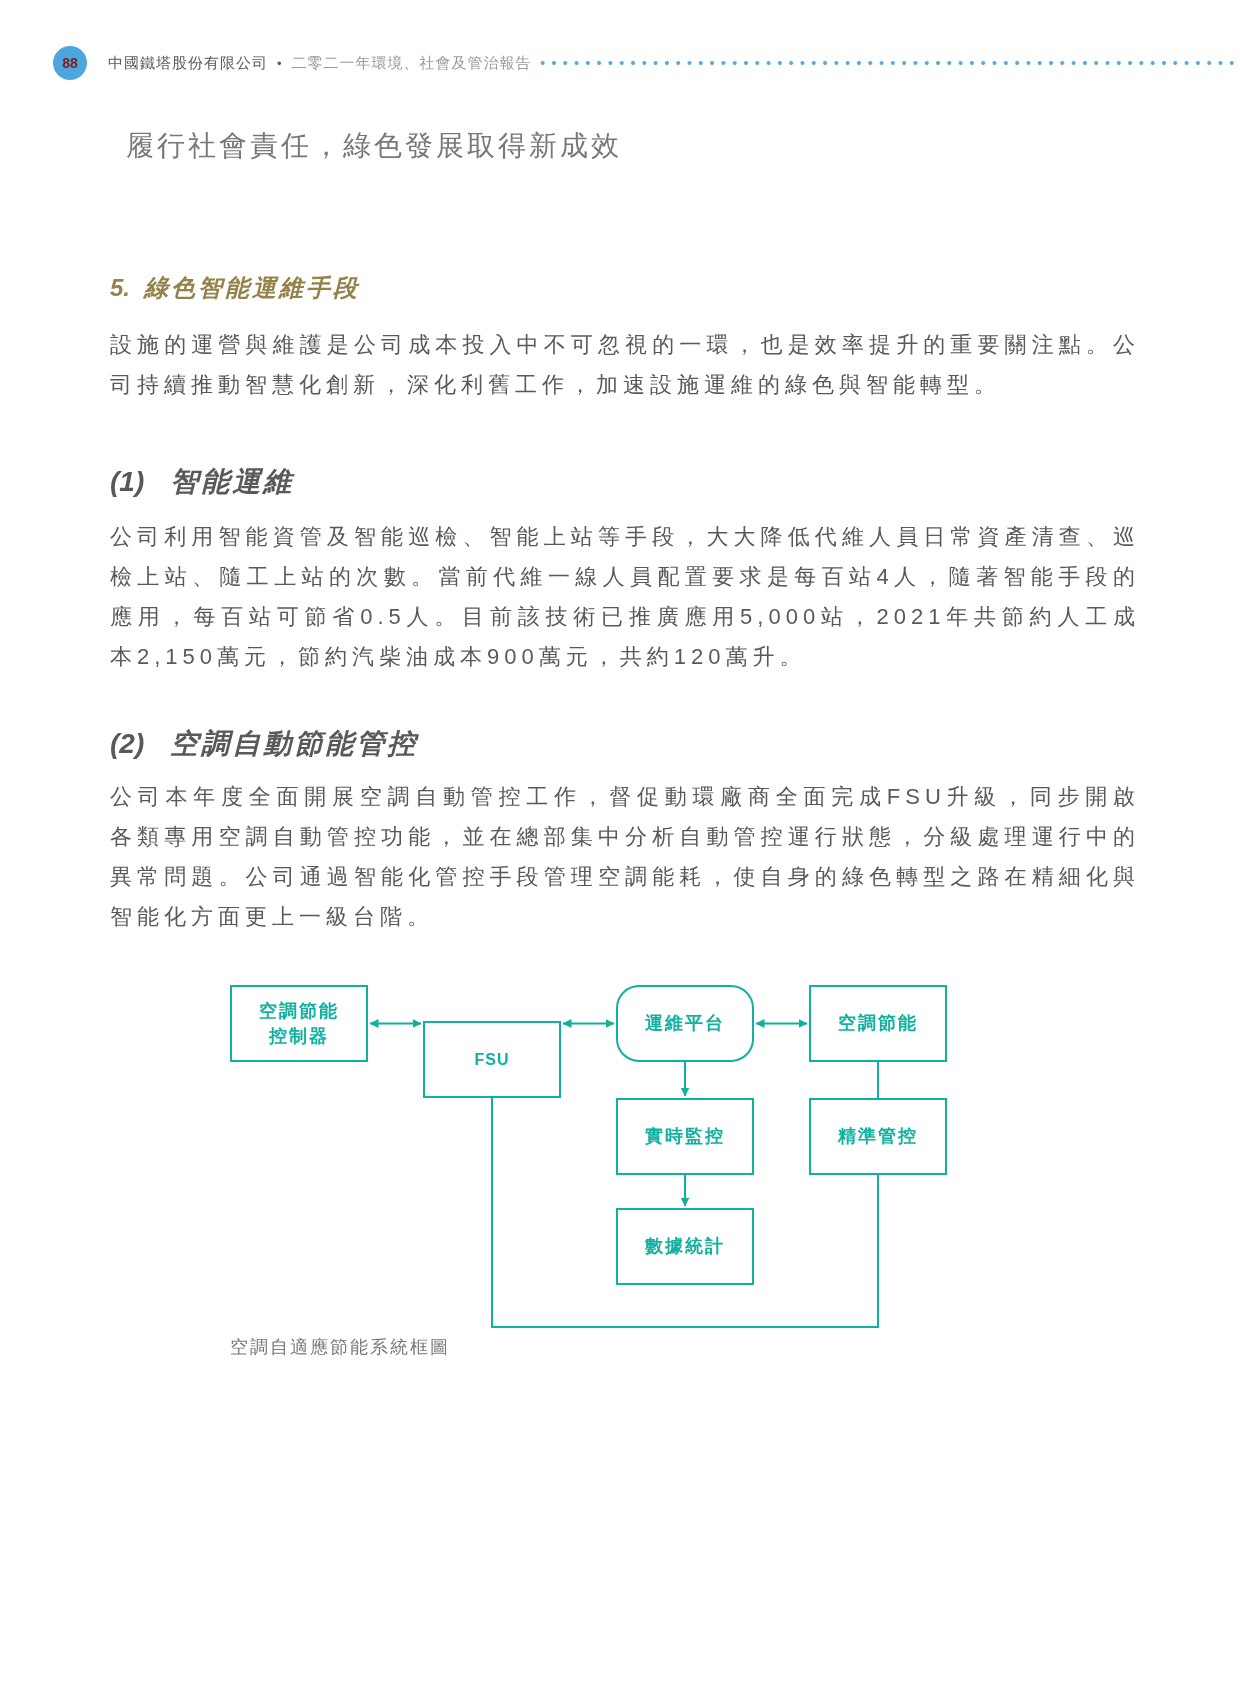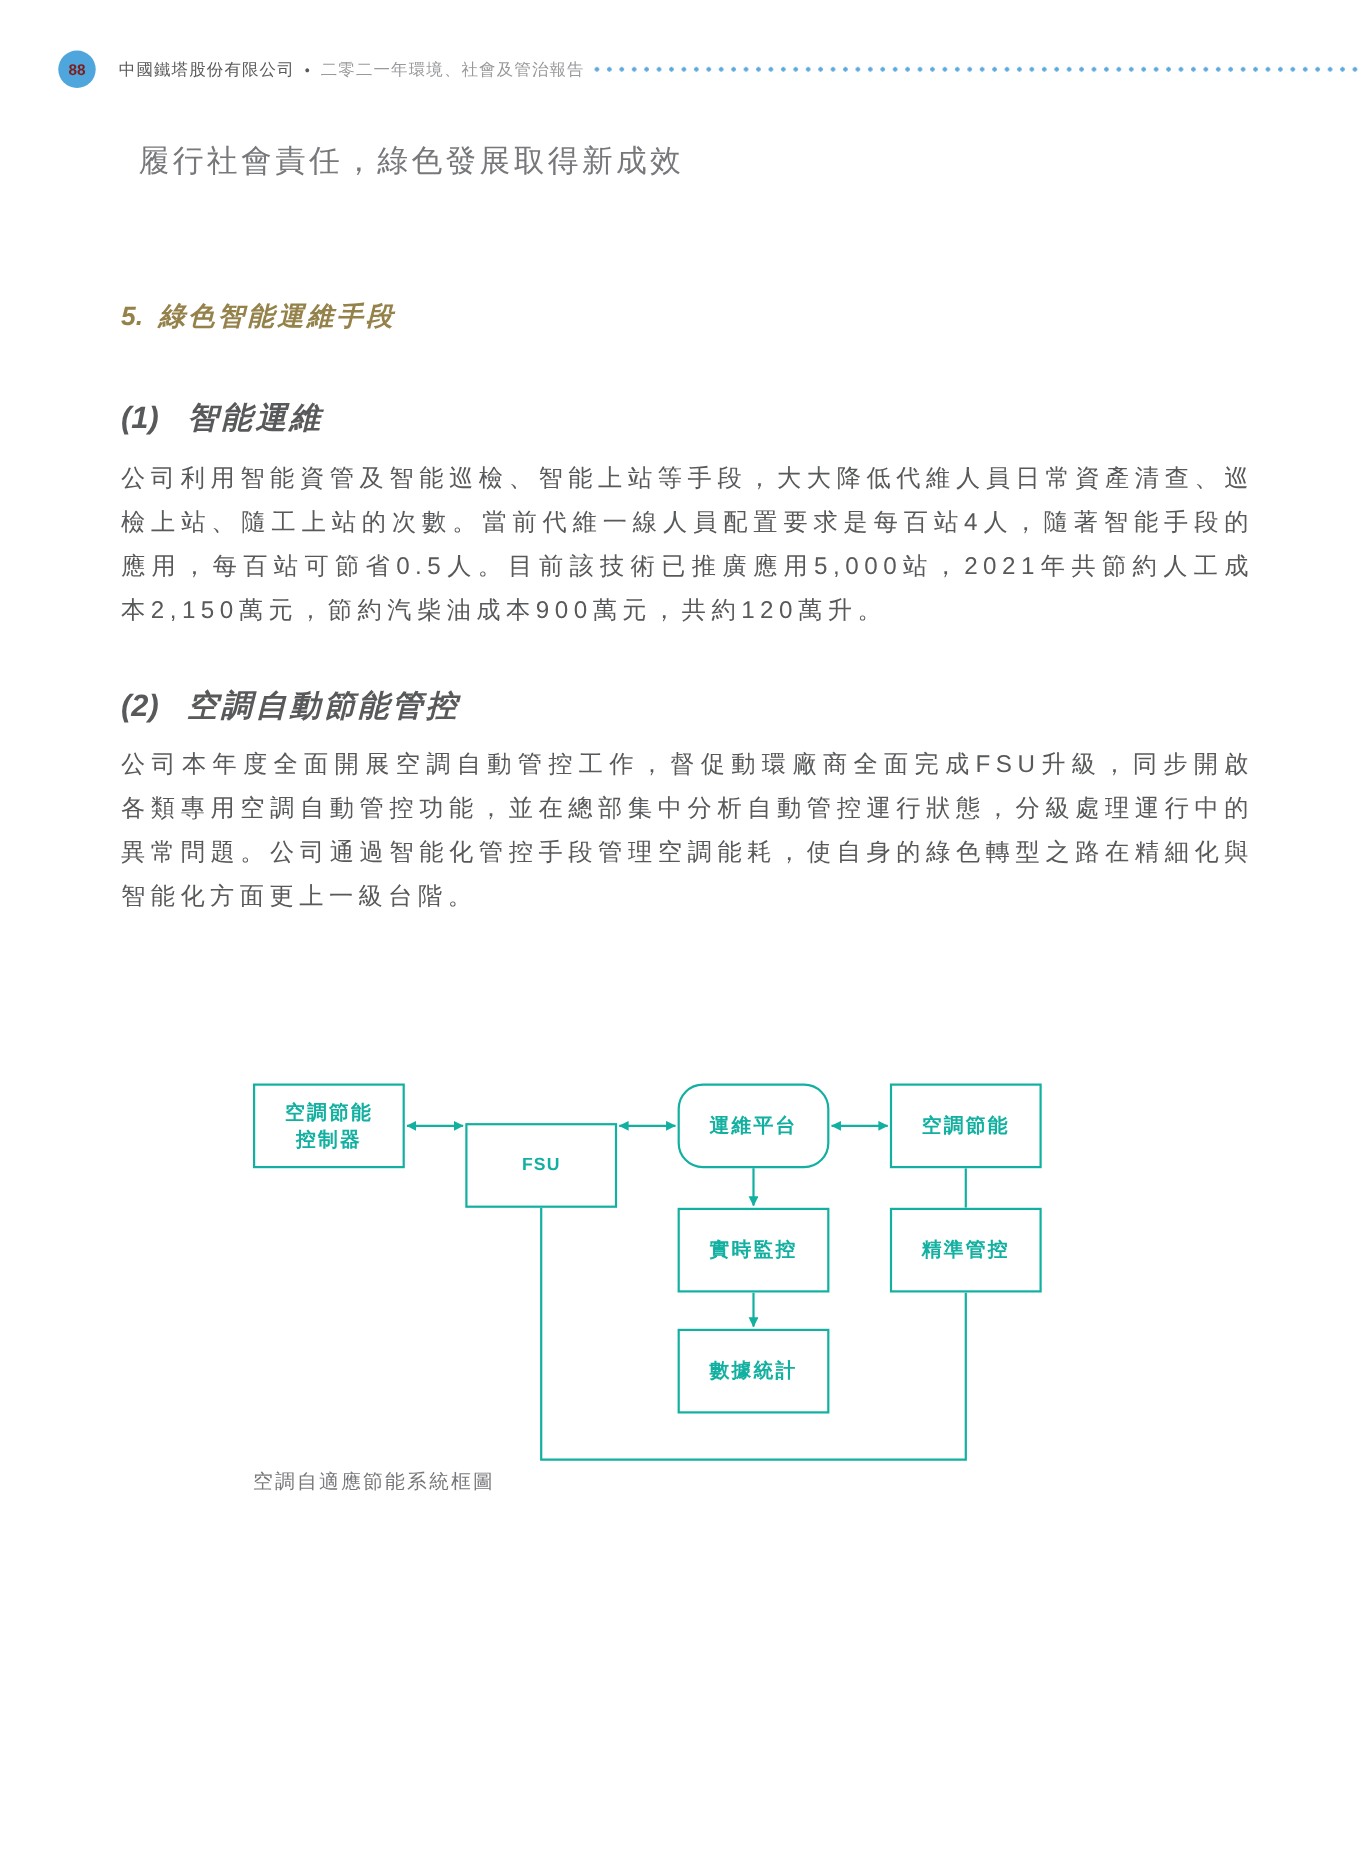--- a/index.html
+++ b/index.html
@@ -96,20 +96,21 @@
     <span class="header-sep">•</span>
     <span class="header-report">二零二一年環境、社會及管治報告</span>
   </div>
   <div class="header-dots"></div>
   <div class="page-subtitle">履行社會責任，綠色發展取得新成效</div>
 
   <div class="content">
     <h2 class="sec">
       <span class="sec-num">5.</span><span>綠色智能運維手段</span>
     </h2>
+    <p class="body mt-p1">設施的運營與維護是公司成本投入中不可忽視的一環，也是效率提升的重要關注點。公司持續推動智慧化創新，深化利舊工作，加速設施運維的綠色與智能轉型。</p>
 
     <h3 class="sub mt-h3a">
       <span class="sub-num">(1)</span><span>智能運維</span>
     </h3>
     <p class="body mt-p2">公司利用智能資管及智能巡檢、智能上站等手段，大大降低代維人員日常資產清查、巡檢上站、隨工上站的次數。當前代維一線人員配置要求是每百站4人，隨著智能手段的應用，每百站可節省0.5人。目前該技術已推廣應用5,000站，2021年共節約人工成本2,150萬元，節約汽柴油成本900萬元，共約120萬升。</p>
 
     <h3 class="sub mt-h3b">
       <span class="sub-num">(2)</span><span>空調自動節能管控</span>
     </h3>
     <p class="body mt-p3">公司本年度全面開展空調自動管控工作，督促動環廠商全面完成FSU升級，同步開啟各類專用空調自動管控功能，並在總部集中分析自動管控運行狀態，分級處理運行中的異常問題。公司通過智能化管控手段管理空調能耗，使自身的綠色轉型之路在精細化與智能化方面更上一級台階。</p>

